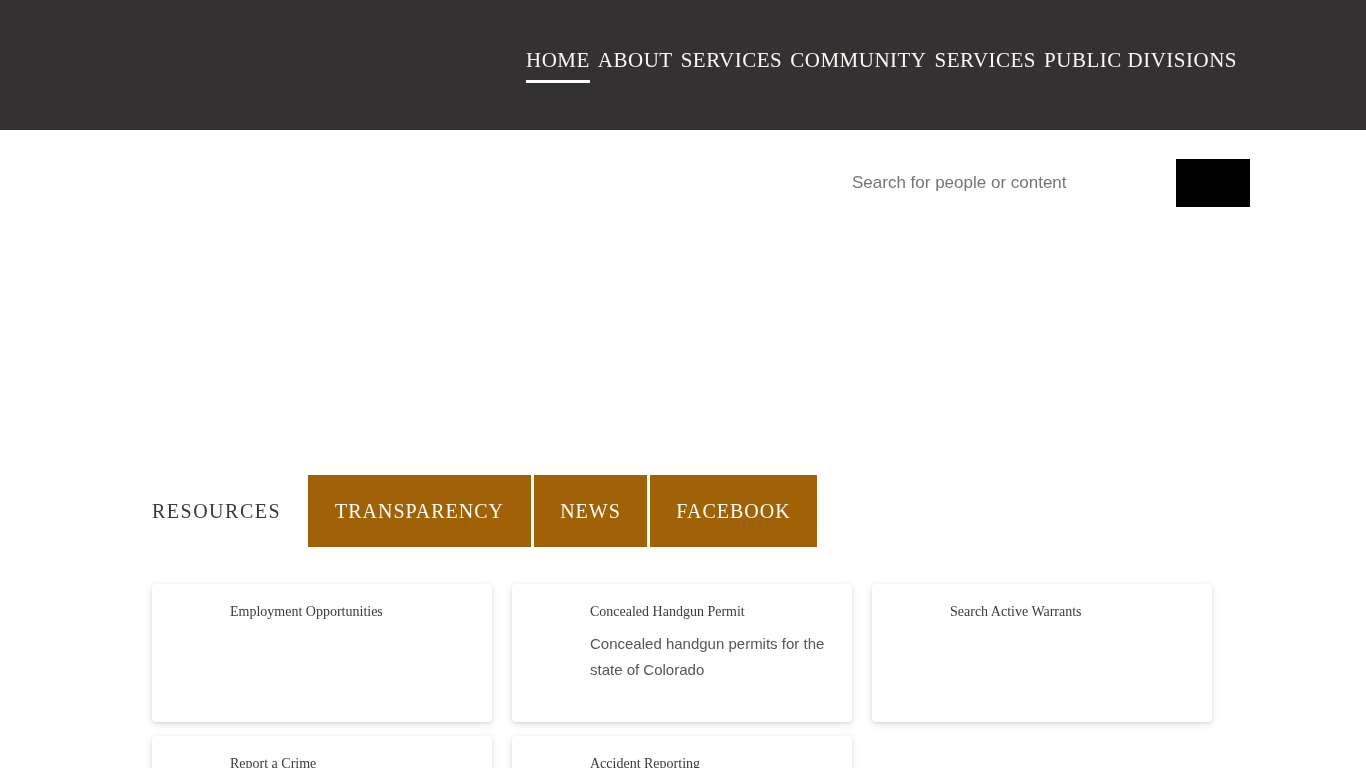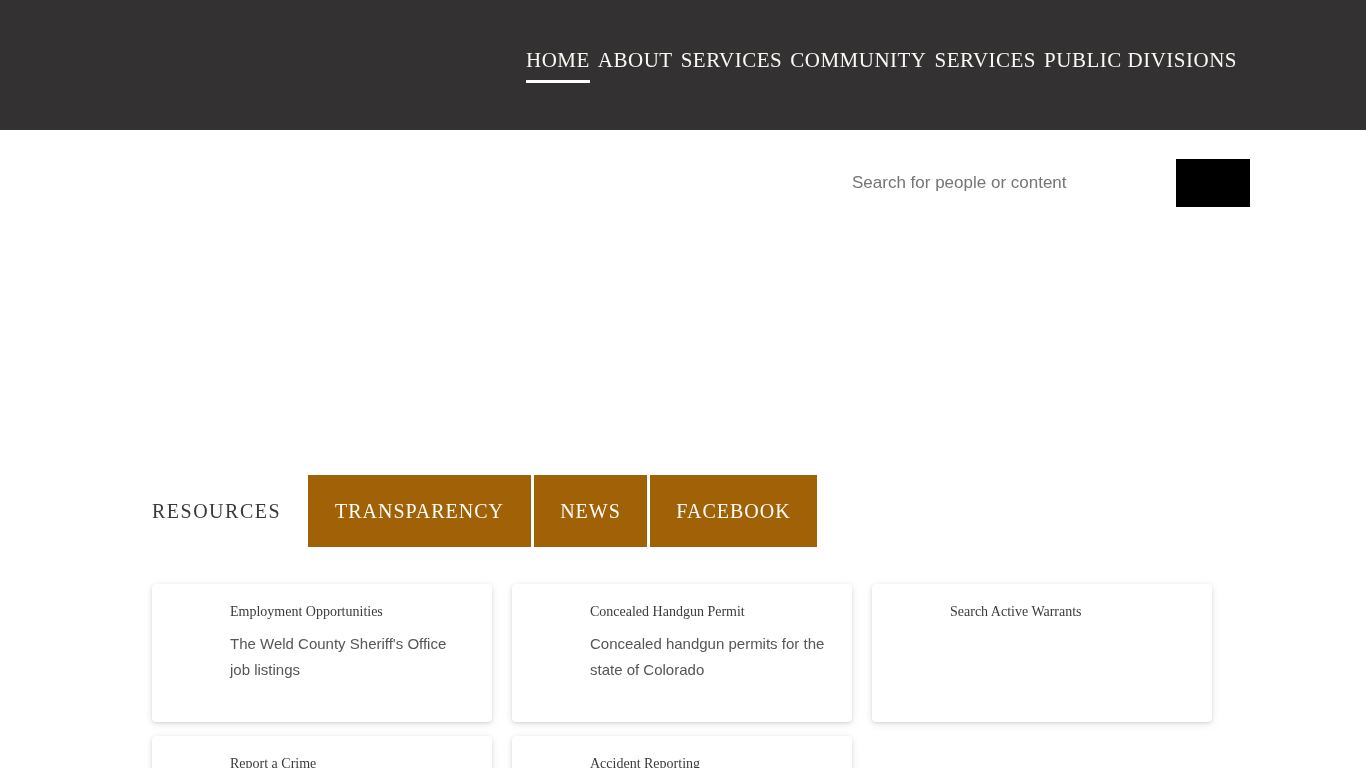--- a/index.html
+++ b/index.html
@@ -152,21 +152,20 @@
     <button class="tab-btn w1">TRANSPARENCY</button>
     <button class="tab-btn w2">NEWS</button>
     <button class="tab-btn w3">FACEBOOK</button>
   </div>
 </div>
 
 <div class="cards-grid">
 
   <div class="card">
     <h3 class="card-title">Employment Opportunities</h3>
-    <p class="card-desc">The Weld County Sheriff's Office job listings</p>
   </div>
 
   <div class="card">
     <h3 class="card-title">Concealed Handgun Permit</h3>
     <p class="card-desc">Concealed handgun permits for the state of Colorado</p>
   </div>
 
 
   <div class="card">
     <h3 class="card-title">Search Active Warrants</h3>

